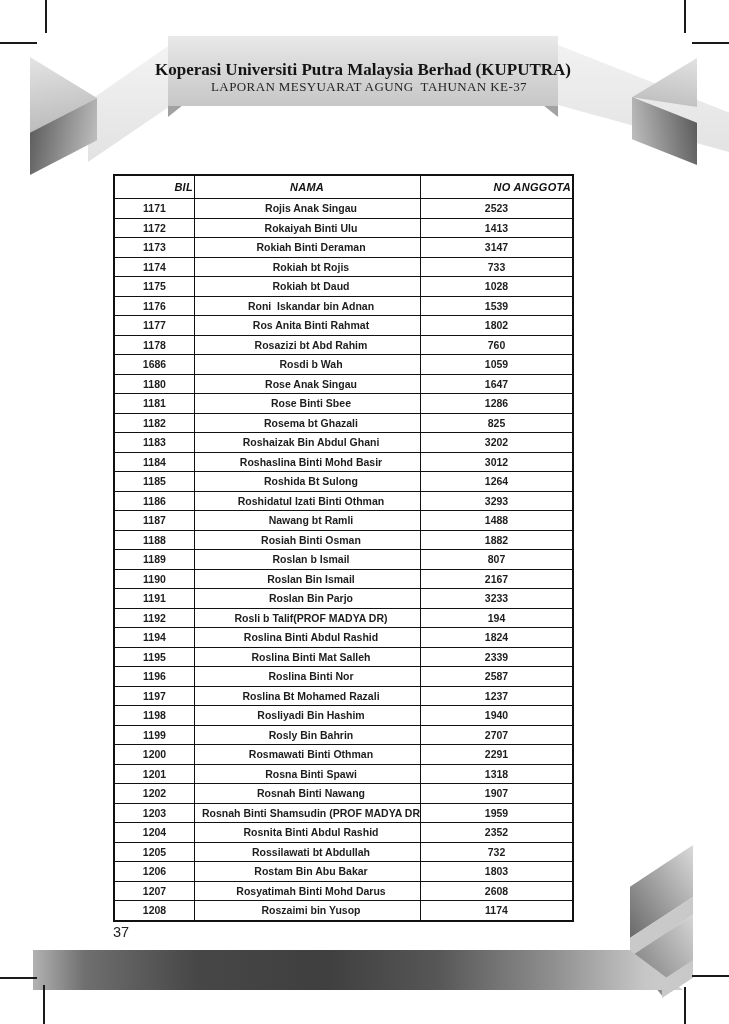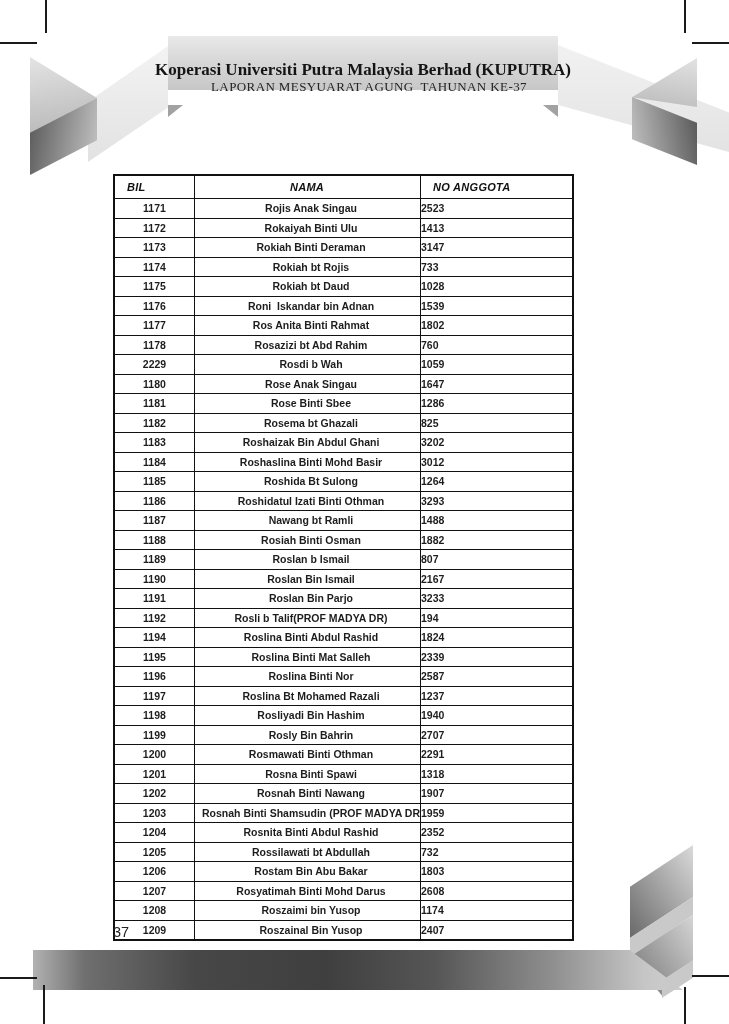--- a/index.html
+++ b/index.html
@@ -31,42 +31,42 @@
     clip-path:polygon(0 45%,100% 0,100% 55%,0 100%);
     background:linear-gradient(100deg,#565656,#c6c6c6);}
   .chev-tr-top{position:absolute;left:632px;top:58px;width:65px;height:49px;
     clip-path:polygon(100% 0,0 80%,100% 100%);
     background:linear-gradient(190deg,#e2e2e2,#bbbbbb);}
   .chev-tr-front{position:absolute;left:632px;top:97px;width:65px;height:68px;
     clip-path:polygon(0 0,100% 38%,100% 100%,0 62%);
     background:linear-gradient(260deg,#555555,#c4c4c4);}
 
   
-  .header-box{position:absolute;left:168px;top:36px;width:390px;height:54px;
+  .header-box{position:absolute;left:168px;top:36px;width:390px;height:70px;
     background:linear-gradient(180deg,#e9e9e9 0%,#d8d8d8 45%,#c7c7c7 100%);
     display:flex;flex-direction:column;align-items:center;padding-top:24px;box-sizing:border-box;}
   .header-title{font-family:"Liberation Serif",serif;font-weight:bold;font-size:17px;
     line-height:19px;color:#141414;white-space:pre;}
   .header-subtitle{font-family:"Liberation Serif",serif;font-size:13px;line-height:16px;
     letter-spacing:.4px;color:#242424;white-space:pre;margin-left:12px;}
   .fold{position:absolute;background:#a2a2a2;}
   .fold-l{left:168px;top:105px;width:15px;height:12px;clip-path:polygon(0 0,100% 0,0 100%);}
   .fold-r{left:543px;top:105px;width:15px;height:12px;clip-path:polygon(0 0,100% 0,100% 100%);}
 
   
   table.members{position:absolute;left:113px;top:174px;width:461px;
     border-collapse:collapse;table-layout:fixed;border:2px solid #111;}
   table.members th,table.members td{border:1px solid #111;overflow:hidden;}
   table.members th{height:20px;font-style:italic;font-weight:bold;font-size:11px;
-    letter-spacing:.3px;text-align:left;color:#111;padding-left:12px;}
+    letter-spacing:.3px;text-align:right;color:#111;padding-left:12px;}
   table.members td{height:18.5px;font-weight:bold;font-size:10.5px;line-height:1;
     padding:0;color:#1d1d1d;}
   .col-bil{width:66px;text-align:center;}
   .col-nama{width:224px;text-align:center;padding-left:7px !important;white-space:pre;}
-  .col-no{}
+  .col-no{text-align:center;}
 
   
   .page-number{position:absolute;left:113px;top:924px;width:461px;text-align:left;
     font-size:14.5px;color:#222;}
   .bar{position:absolute;left:33px;top:950px;width:650px;height:40px;z-index:5;
     clip-path:polygon(0 0,91.8% 0,100% 100%,0 100%);
     background:linear-gradient(90deg,#b2b2b2 0%,#6f6f6f 8%,#474747 25%,#3f3f3f 45%,
       #565656 62%,#8f8f8f 80%,#c6c6c6 94%,#cecece 100%);}
   .rh{position:absolute;}
   .rh-p1{left:630px;top:845px;width:63px;height:93px;
@@ -147,21 +147,21 @@
           <td class="col-bil">1177</td>
           <td class="col-nama">Ros Anita Binti Rahmat</td>
           <td class="col-no">1802</td>
         </tr>
         <tr>
           <td class="col-bil">1178</td>
           <td class="col-nama">Rosazizi bt Abd Rahim</td>
           <td class="col-no">760</td>
         </tr>
         <tr>
-          <td class="col-bil">2229</td>
+          <td class="col-bil">1686</td>
           <td class="col-nama">Rosdi b Wah</td>
           <td class="col-no">1059</td>
         </tr>
         <tr>
           <td class="col-bil">1180</td>
           <td class="col-nama">Rose Anak Singau</td>
           <td class="col-no">1647</td>
         </tr>
         <tr>
           <td class="col-bil">1181</td>
@@ -290,25 +290,20 @@
         </tr>
         <tr>
           <td class="col-bil">1207</td>
           <td class="col-nama">Rosyatimah Binti Mohd Darus</td>
           <td class="col-no">2608</td>
         </tr>
         <tr>
           <td class="col-bil">1208</td>
           <td class="col-nama">Roszaimi bin Yusop</td>
           <td class="col-no">1174</td>
-        </tr>
-        <tr>
-          <td class="col-bil">1209</td>
-          <td class="col-nama">Roszainal Bin Yusop</td>
-          <td class="col-no">2407</td>
         </tr>
       </tbody>
   </table>
 
   <div class="page-number">37</div>
 
   <div class="rh rh-p1"></div>
   <div class="rh rh-l1"></div>
   <div class="rh rh-p2"></div>
   <div class="rh rh-l2"></div>

